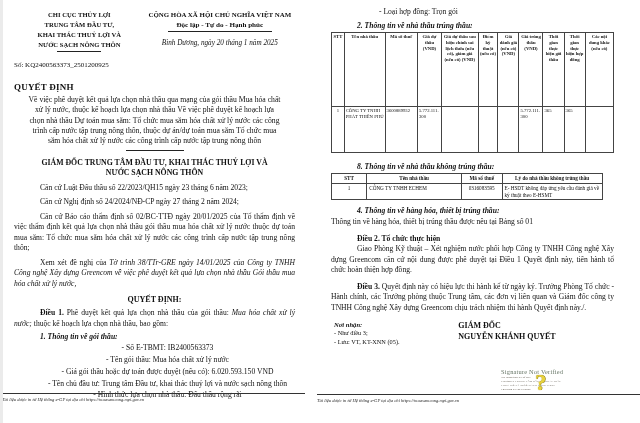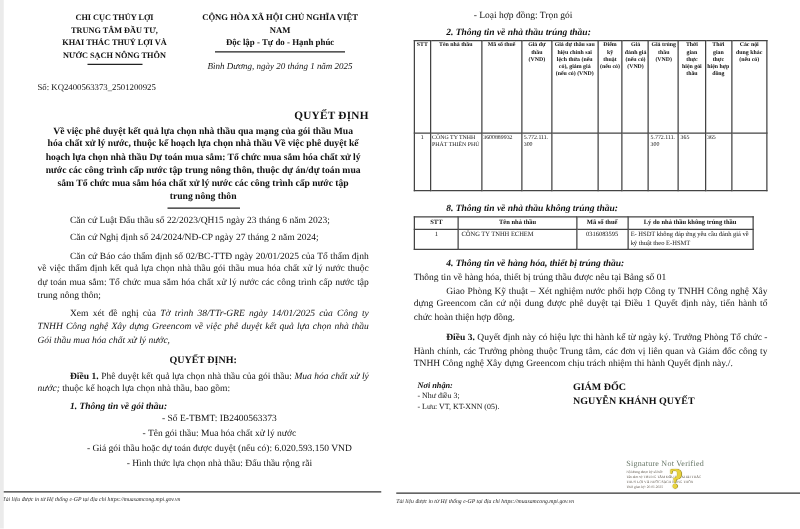--- a/index.html
+++ b/index.html
@@ -4,37 +4,37 @@
 <style>
   * { margin:0; padding:0; box-sizing:border-box; }
   html,body { width:640px; height:423px; }
   body {
     position:relative; overflow:hidden;
     background:#ffffff; color:#111;
     font-family:"Liberation Serif","DejaVu Serif",serif;
   }
   .edge-strip { position:absolute; left:0; top:0; width:3px; height:423px; background:#ebebeb; z-index:9; }
   .page { position:absolute; top:0; height:423px; background:#fff; }
-  #page1 { left:0;   width:310px; padding:10px 15px 0 30px; }
+  #page1 { left:0;   width:310px; padding:10px 15px 0 14px; }
   #page2 { left:314px; width:330px; padding:7px 30px 0 17px; }
 
   
   .hdr { display:flex; justify-content:space-between; }
   .hdr-left  { width:132px; text-align:center; }
   .org-line  { font-weight:bold; font-size:6.6px; line-height:1.5; }
   .hdr-right { width:152px; text-align:center; }
   .motto1 { font-weight:bold; font-size:6.9px; line-height:1.4; }
   .motto2 { font-weight:bold; font-size:7.1px; line-height:1.5; }
   .u-line { border-top:0.8px solid #222; margin:1px auto 0; }
   .w44 { width:44px; } .w104 { width:104px; } .w58 { width:58px; }
   .dateline { font-style:italic; font-size:7.2px; margin-top:7px; }
   .doc-number { font-size:7px; margin-top:9px; }
 
-  .doc-title { text-align:right; font-weight:bold; font-size:9px; margin-top:13px; letter-spacing:.2px; }
-  .doc-subtitle { text-align:center; font-weight:bold; font-size:7.7px; line-height:1.36; margin:3px auto 0; width:252px; }
+  .doc-title { text-align:left; font-weight:bold; font-size:9px; margin-top:13px; letter-spacing:.2px; }
+  .doc-subtitle { text-align:center; font-weight:normal; font-size:7.7px; line-height:1.36; margin:3px auto 0; width:252px; }
   .mt3 { margin-top:3px; }
   .authority { text-align:center; font-weight:bold; font-size:7.8px; line-height:1.35; margin:7px auto 0; width:230px; }
 
   .para { font-size:7.6px; line-height:1.38; text-align:justify; text-indent:26px; margin-top:4px; }
   .para.tight { margin-top:1.5px; text-align:center; }
   .it { font-style:italic; }
   .b  { font-weight:bold; }
   .decree-head { text-align:center; font-weight:bold; font-size:8px; margin-top:6px; }
   .sec-head { font-weight:bold; font-style:italic; font-size:7.6px; margin-top:3px; text-indent:26px; }
 
@@ -99,36 +99,38 @@
       <div class="dateline">Bình Dương, ngày 20 tháng 1 năm 2025</div>
     </div>
   </div>
 
   <div class="doc-number">Số: KQ2400563373_2501200925</div>
 
   <div class="doc-title">QUYẾT ĐỊNH</div>
   <div class="doc-subtitle">Về việc phê duyệt kết quả lựa chọn nhà thầu qua mạng của gói thầu Mua hóa chất xử lý nước, thuộc kế hoạch lựa chọn nhà thầu Về việc phê duyệt kế hoạch lựa chọn nhà thầu Dự toán mua sắm: Tổ chức mua sắm hóa chất xử lý nước các công trình cấp nước tập trung nông thôn, thuộc dự án/dự toán mua sắm Tổ chức mua sắm hóa chất xử lý nước các công trình cấp nước tập trung nông thôn</div>
   <div class="u-line w58 mt3"></div>
 
+  <div class="authority">GIÁM ĐỐC TRUNG TÂM ĐẦU TƯ, KHAI THÁC THUỶ LỢI VÀ NƯỚC SẠCH NÔNG THÔN</div>
 
   <p class="para">Căn cứ Luật Đấu thầu số 22/2023/QH15 ngày 23 tháng 6 năm 2023;</p>
   <p class="para">Căn cứ Nghị định số 24/2024/NĐ-CP ngày 27 tháng 2 năm 2024;</p>
   <p class="para">Căn cứ Báo cáo thẩm định số 02/BC-TTĐ ngày 20/01/2025 của Tổ thẩm định về việc thẩm định kết quả lựa chọn nhà thầu gói thầu mua hóa chất xử lý nước thuộc dự toán mua sắm: Tổ chức mua sắm hóa chất xử lý nước các công trình cấp nước tập trung nông thôn;</p>
   <p class="para"><span>Xem xét đề nghị của </span><span class="it">Tờ trình 38/TTr-GRE ngày 14/01/2025 của Công ty TNHH Công nghệ Xây dựng Greencom về việc phê duyệt kết quả lựa chọn nhà thầu Gói thầu mua hóa chất xử lý nước,</span></p>
 
   <div class="decree-head">QUYẾT ĐỊNH:</div>
 
   <p class="para"><span class="b">Điều 1.</span><span> Phê duyệt kết quả lựa chọn nhà thầu của gói thầu: </span><span class="it">Mua hóa chất xử lý nước;</span><span> thuộc kế hoạch lựa chọn nhà thầu, bao gồm:</span></p>
 
   <p class="sec-head">1. Thông tin về gói thầu:</p>
   <div>
 
   <p class="para tight">- Số E-TBMT: IB2400563373</p>
       <p class="para tight">- Tên gói thầu: Mua hóa chất xử lý nước</p>
       <p class="para tight">- Giá gói thầu hoặc dự toán được duyệt (nếu có): 6.020.593.150 VND</p>
+      <p class="para tight">- Tên chủ đầu tư: Trung tâm Đầu tư, khai thác thuỷ lợi và nước sạch nông thôn</p>
       <p class="para tight">- Hình thức lựa chọn nhà thầu: Đấu thầu rộng rãi</p>
     </div>
 
   <div class="pfoot">
     <div class="fline"></div>
     <div class="ftext">Tài liệu được in từ Hệ thống e-GP tại địa chỉ https://muasamcong.mpi.gov.vn</div>
   </div>
 </div>
 
 <div class="page" id="page2">
@@ -212,20 +214,21 @@
           <td>CÔNG TY TNHH ECHEM</td>
           <td>0316083595</td>
           <td>E- HSDT không đáp ứng yêu cầu đánh giá về kỹ thuật theo E-HSMT</td>
         </tr>
       </tbody>
   </table>
 
   <p class="sec-head" style="margin-top:6px; text-indent:26px">4. Thông tin về hàng hóa, thiết bị trúng thầu:</p>
   <div class="sec-body">Thông tin về hàng hóa, thiết bị trúng thầu được nêu tại Bảng số 01</div>
 
+  <p class="para" style="margin-top:6px; text-align:left"><span class="b">Điều 2.</span><span class="b"> Tổ chức thực hiện</span></p>
   <p class="para" style="margin-top:0">Giao Phòng Kỹ thuật – Xét nghiệm nước phối hợp Công ty TNHH Công nghệ Xây dựng Greencom căn cứ nội dung được phê duyệt tại Điều 1 Quyết định này, tiến hành tổ chức hoàn thiện hợp đồng.</p>
 
   <p class="para" style="margin-top:6px"><span class="b">Điều 3.</span><span> Quyết định này có hiệu lực thi hành kể từ ngày ký. Trưởng Phòng Tổ chức - Hành chính, các Trưởng phòng thuộc Trung tâm, các đơn vị liên quan và Giám đốc công ty TNHH Công nghệ Xây dựng Greencom chịu trách nhiệm thi hành Quyết định này./.</span></p>
 
   <div class="sign-row">
     <div class="recipients">
       <div class="recip-label">Nơi nhận:</div>
       <div>
 
       <div class="recip-item">- Như điều 3;</div>

